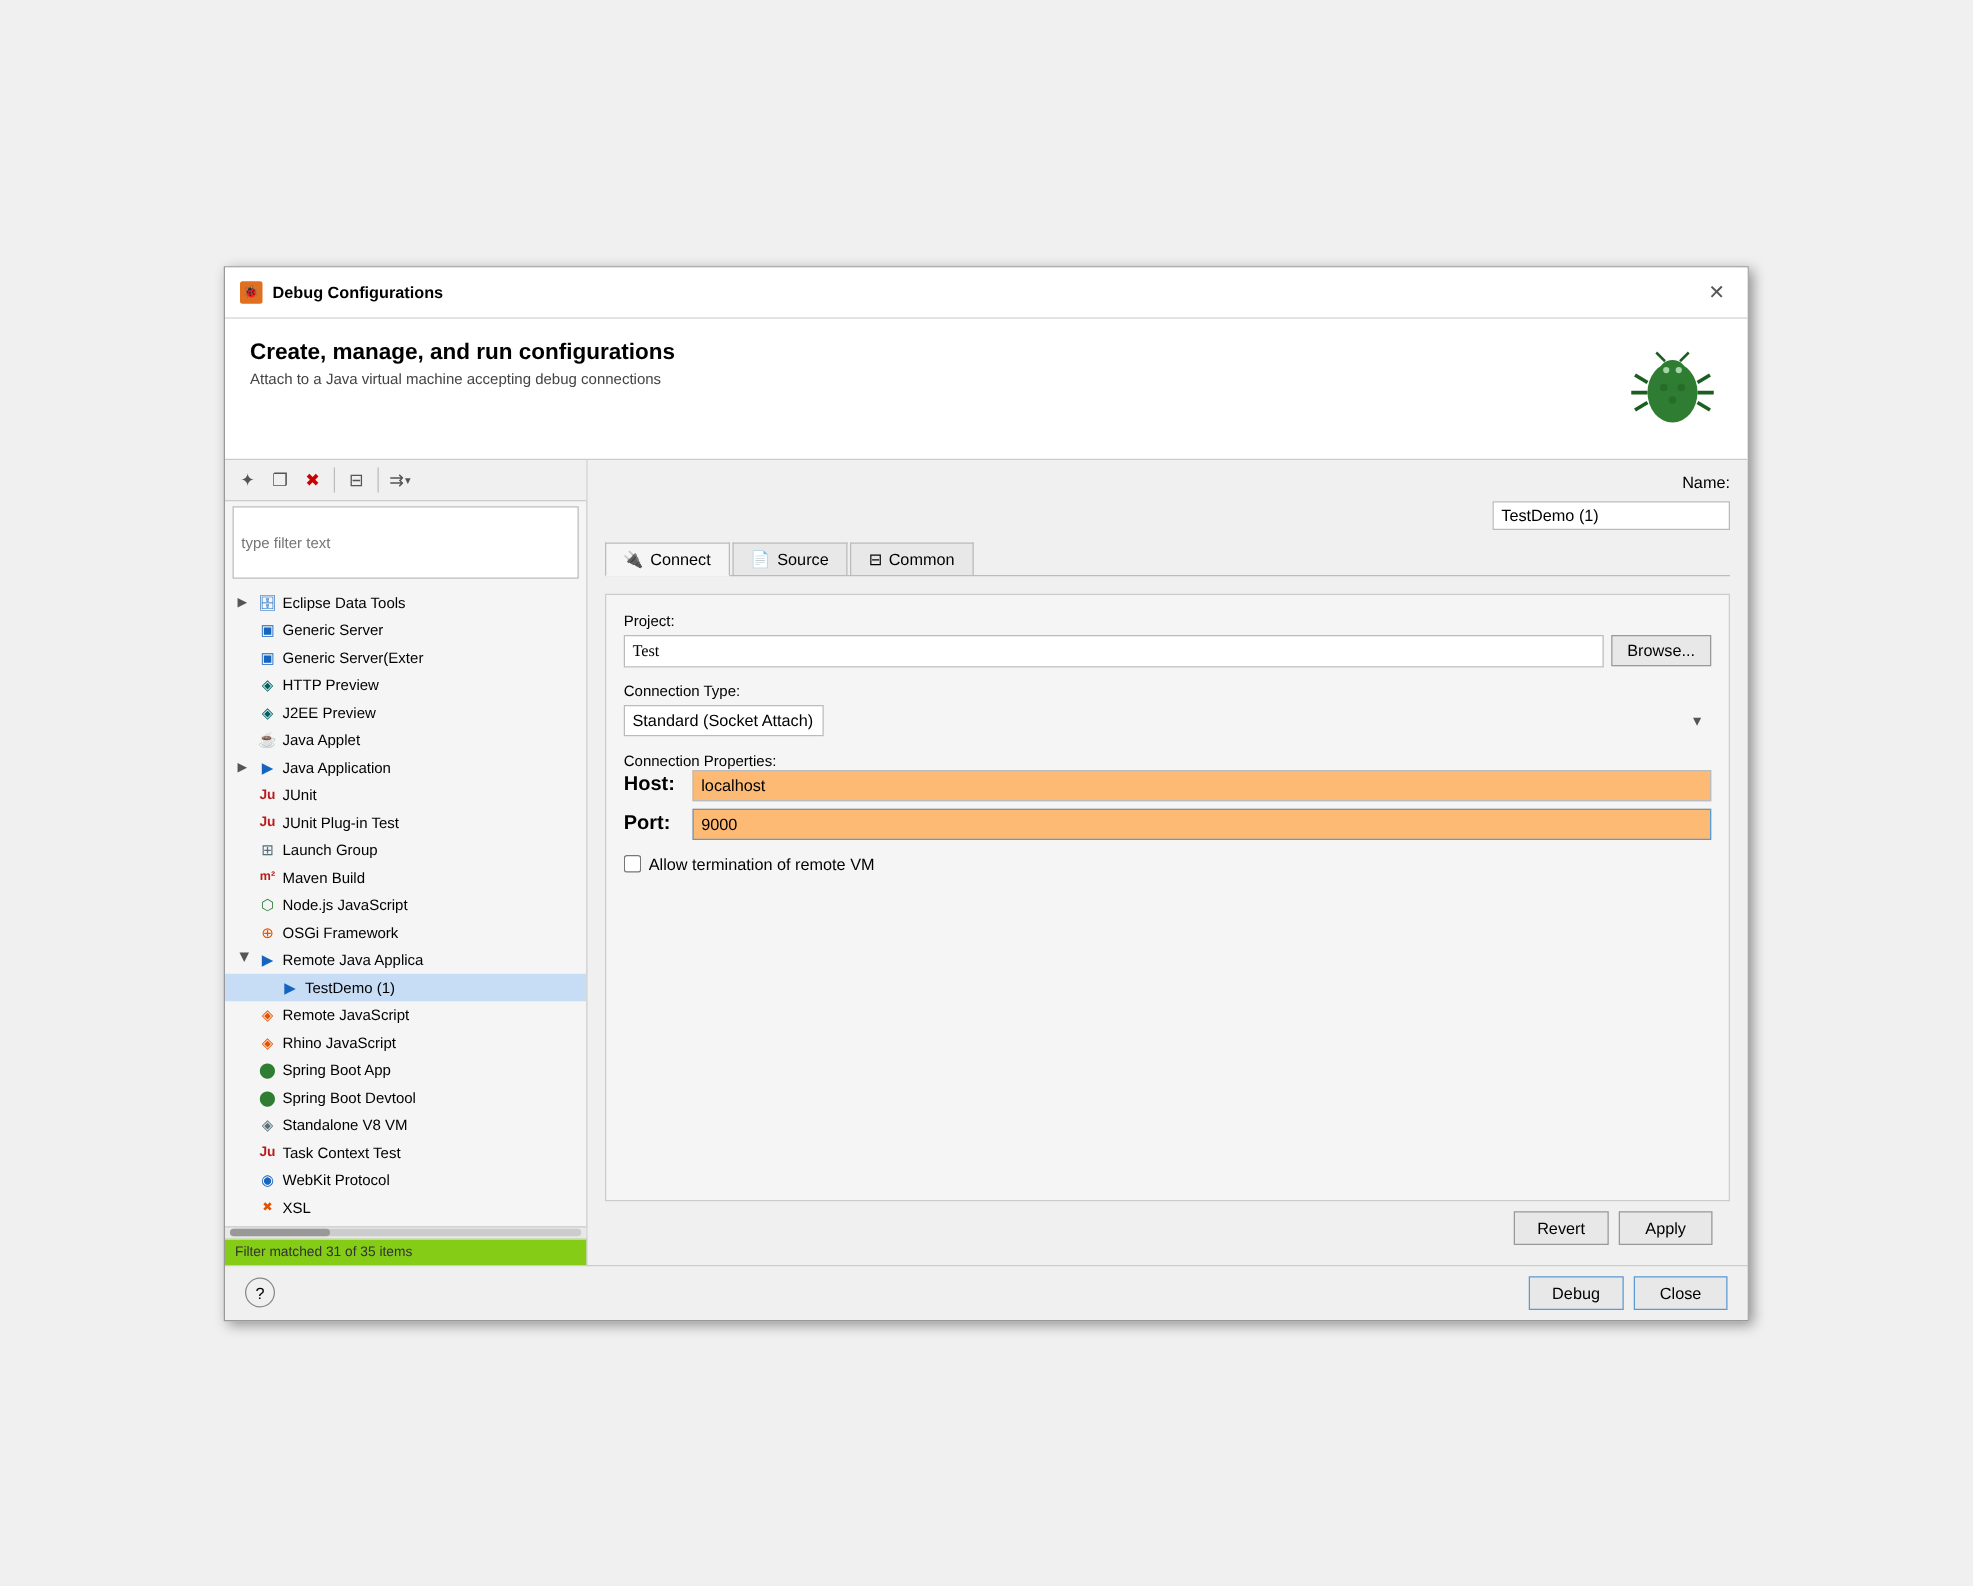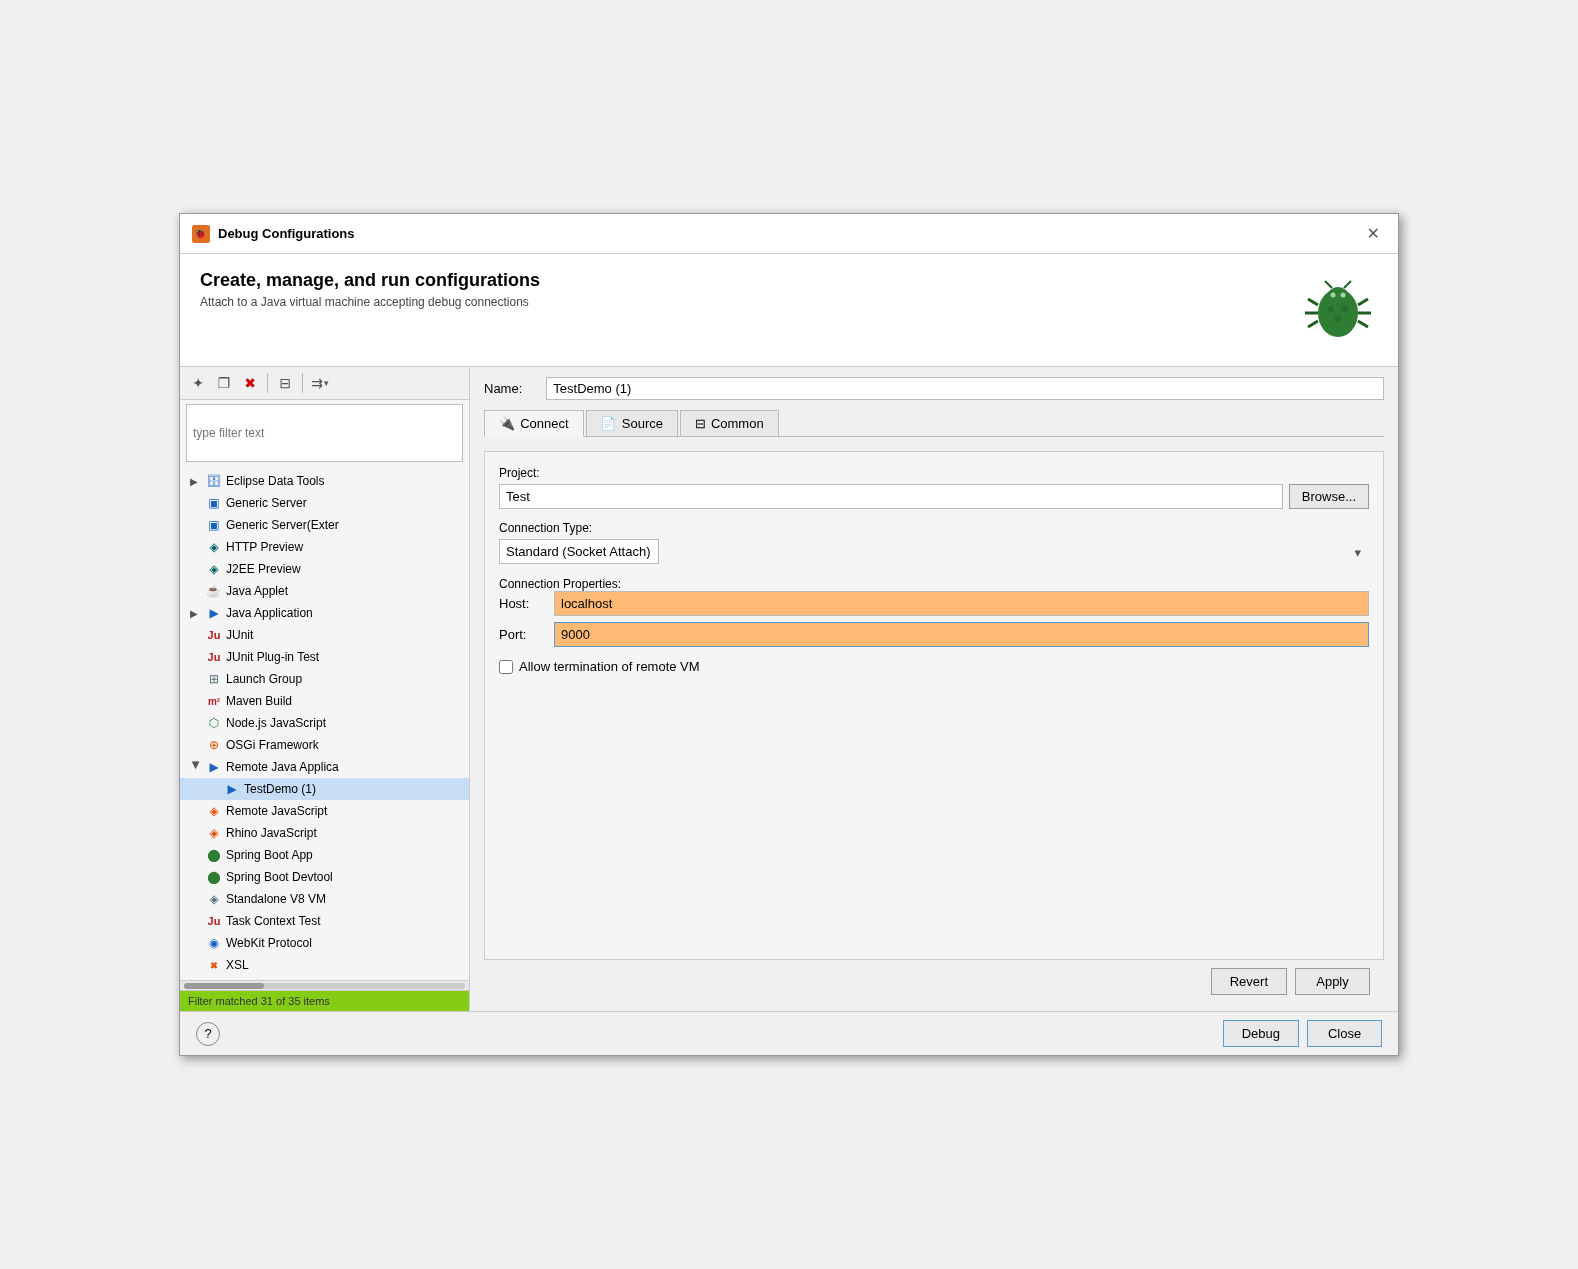--- a/index.html
+++ b/index.html
@@ -198,23 +198,24 @@
     }
     
     .right-panel {
       flex: 1;
       display: flex;
       flex-direction: column;
       padding: 10px 14px;
     }
     .name-row {
       display: flex;
-      align-items: center;
+      align-items: flex-end;
       margin-bottom: 10px;
-      gap: 24px;
+      gap: 8px;
+      flex-direction: column;
     }
     .name-label {
       font-size: 13px;
       font-weight: normal;
       white-space: nowrap;
     }
     .name-input {
       flex: 1;
       padding: 3px 6px;
       border: 1px solid #bbb;
@@ -264,20 +265,21 @@
       align-items: center;
       gap: 6px;
     }
     .text-input {
       flex: 1;
       padding: 4px 6px;
       border: 1px solid #bbb;
       background: #fff;
       font-size: 13px;
       outline: none;
+      font-family: Liberation Serif, serif;
     }
     .browse-btn {
       padding: 4px 12px;
       background: #e8e8e8;
       border: 1px solid #999;
       cursor: pointer;
       font-size: 13px;
     }
     .select-input {
       flex: 1;
@@ -307,23 +309,24 @@
       font-size: 12px;
       margin-bottom: 8px;
     }
     .prop-row {
       display: flex;
       align-items: center;
       margin-bottom: 6px;
       gap: 10px;
     }
     .prop-key {
-      font-size: 13px;
+      font-size: 16px;
       width: 45px;
       flex-shrink: 0;
+      font-weight: bold;
     }
     .prop-input {
       flex: 1;
       padding: 4px 6px;
       border: 1px solid #bbb;
       background: #fdba74;
       font-size: 13px;
       outline: none;
     }
     .prop-input.highlighted {

